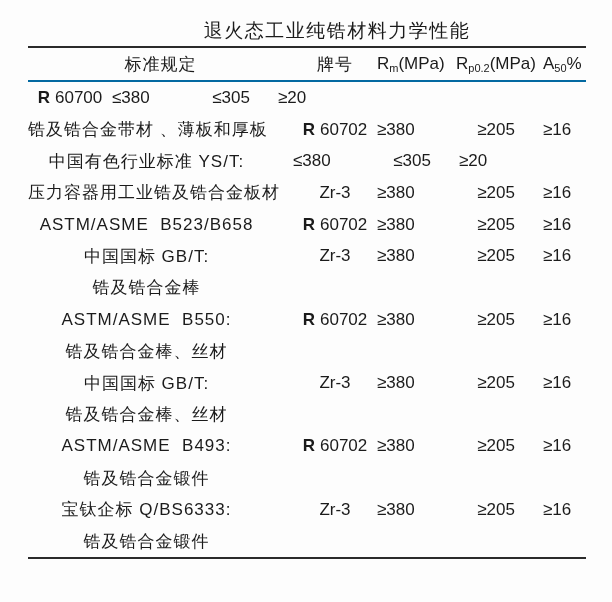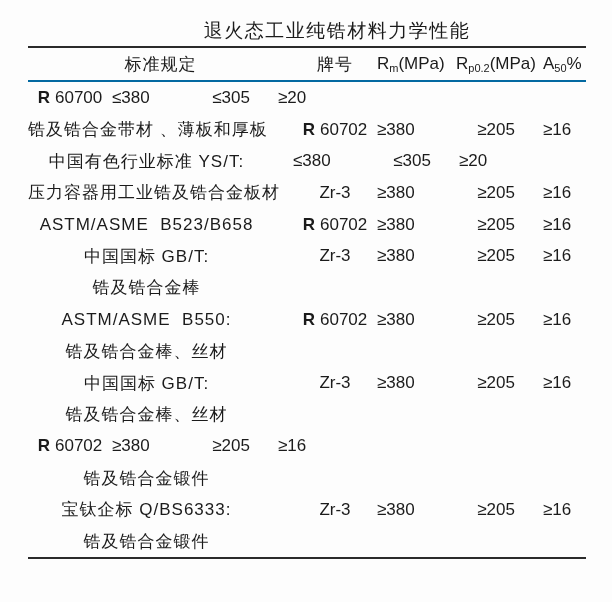--- a/index.html
+++ b/index.html
@@ -140,20 +140,21 @@
     <span class="c5">≥16</span>
   </div>
       <div class="row">
     <span class="c1">锆及锆合金棒、丝材</span>
     <span class="c2"><span class="grade-prefix"></span><span></span></span>
     <span class="c3"></span>
     <span class="c4"></span>
     <span class="c5"></span>
   </div>
       <div class="row">
+    <span class="c1">ASTM/ASME  B493:</span>
     <span class="c2"><span class="grade-prefix">R</span><span>60702</span></span>
     <span class="c3">≥380</span>
     <span class="c4">≥205</span>
     <span class="c5">≥16</span>
   </div>
       <div class="row">
     <span class="c1">锆及锆合金锻件</span>
     <span class="c2"><span class="grade-prefix"></span><span></span></span>
     <span class="c3"></span>
     <span class="c4"></span>

